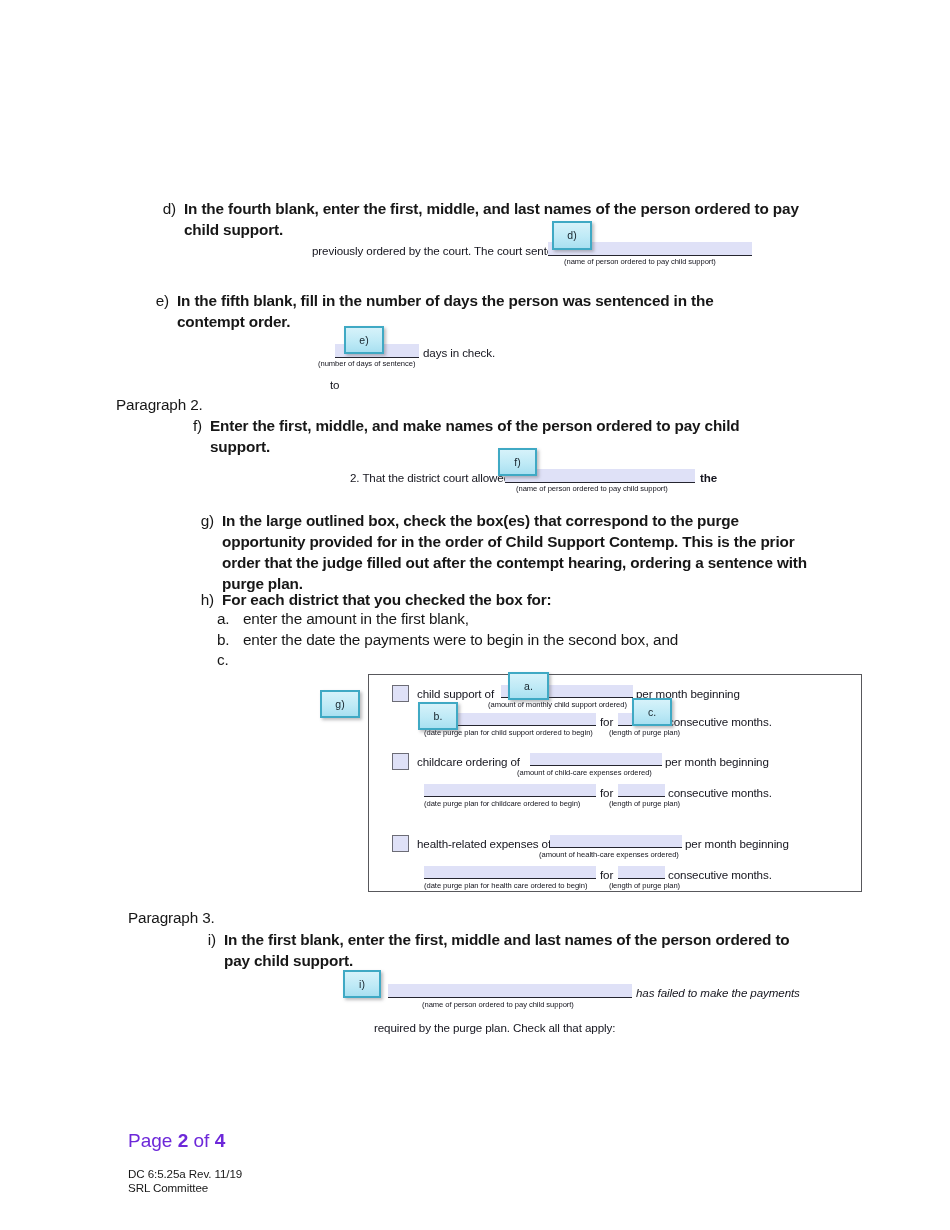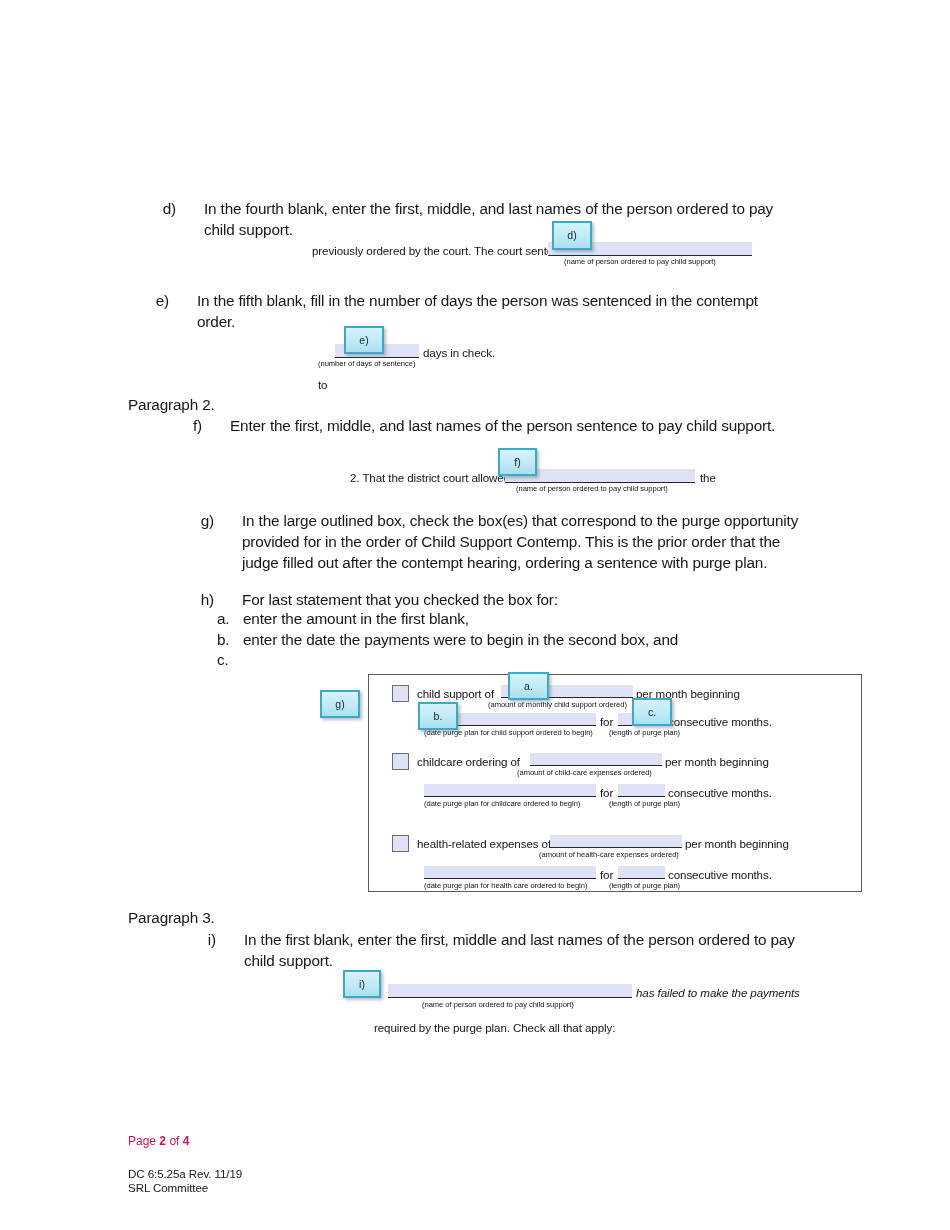--- a/index.html
+++ b/index.html
@@ -34,22 +34,23 @@
     letter-spacing: -0.15px;
   }
   .instr .marker {
     position: absolute;
     left: 0;
     top: 0;
     width: 24px;
     text-align: right;
   }
   .instr .body {
-    margin-left: 52px;
+    margin-left: 32px;
     display: block;
+    font-weight: bold;
   }
 
   .para-head {
     position: absolute;
     font-size: 15.3px;
     line-height: 21px;
     color: #171717;
     letter-spacing: -0.15px;
   }
 
@@ -125,23 +126,23 @@
     line-height: 1;
     color: #16232b;
     font-family: "Liberation Sans", sans-serif;
     z-index: 20;
   }
 
   
   .footer { position: absolute; }
   .footer-page {
     position: absolute;
-    font-size: 12px;
+    font-size: 19px;
     line-height: 20px;
-    color: #be185d;
+    color: #6d28d9;
     white-space: nowrap;
   }
   .footer-page b { font-weight: bold; }
   .footer-line {
     position: absolute;
     font-size: 11.6px;
     line-height: 14.6px;
     color: #171717;
     white-space: nowrap;
     letter-spacing: -0.1px;
@@ -163,50 +164,50 @@
     <span class="fcap" style="left:252px; top:17px;">(name of person ordered to pay child support)</span>
   </div>
   <div class="callout" style="left:552px; top:221px; width:40px; height:29px;">d)</div>
 
   <div class="instr" style="left:145px; top:290px; width:640px;">
     <span class="marker">e)</span>
     <span class="body">In the fifth blank, fill in the number of days the person was sentenced in the contempt order.</span>
   </div>
 
   <div class="snippet" style="left:318px; top:341px; width:180px; height:30px;">
-    <span class="ftext" style="left:0px; top:5px;margin-top:32px;">to</span>
+    <span class="ftext" style="left:12px; top:5px;margin-top:32px;">to</span>
     <span class="blank" style="left:17px; top:3px; width:84px; height:14px;"></span>
     <span class="ftext" style="left:105px; top:5px;">days in check.</span>
     <span class="fcap" style="left:0px; top:18px;">(number of days of sentence)</span>
   </div>
   <div class="callout" style="left:344px; top:326px; width:40px; height:28px;">e)</div>
 
-  <div class="para-head" style="left:128px; top:394px;">Paragraph 2.</div>
+  <div class="para-head" style="left:116px; top:394px;">Paragraph 2.</div>
 
   <div class="instr" style="left:178px; top:415px; width:610px;">
     <span class="marker">f)</span>
-    <span class="body">Enter the first, middle, and last names of the person sentence to pay child support.</span>
+    <span class="body">Enter the first, middle, and make names of the person ordered to pay child support.</span>
   </div>
 
   <div class="snippet" style="left:350px; top:466px; width:380px; height:30px;">
     <span class="ftext" style="left:0px; top:5px;">2.  That the district court allowed</span>
     <span class="blank" style="left:155px; top:3px; width:190px; height:14px;"></span>
-    <span class="ftext" style="left:350px; top:5px;">the</span>
+    <span class="ftext" style="left:350px; top:5px;font-weight:bold;">the</span>
     <span class="fcap" style="left:166px; top:18px;">(name of person ordered to pay child support)</span>
   </div>
   <div class="callout" style="left:498px; top:448px; width:39px; height:28px;">f)</div>
 
   <div class="instr" style="left:190px; top:510px; width:625px;">
     <span class="marker">g)</span>
     <span class="body">In the large outlined box, check the box(es) that correspond to the purge opportunity provided for in the order of Child Support Contemp. This is the prior order that the judge filled out after the contempt hearing, ordering a sentence with purge plan.</span>
   </div>
 
   <div class="instr" style="left:190px; top:589px; width:625px;">
     <span class="marker">h)</span>
-    <span class="body">For last statement that you checked the box for:</span>
+    <span class="body">For each district that you checked the box for:</span>
   </div>
 
   <div class="sublist" style="left:217px; top:609px; width:620px;">
     <div class="row" style="top:0px;">
       <span class="sm">a.</span>
       <span class="tx">enter the amount in the first blank,</span>
     </div>
     <div class="row" style="top:0px;">
       <span class="sm">b.</span>
       <span class="tx">enter the date the payments were to begin in the second box, and</span>

